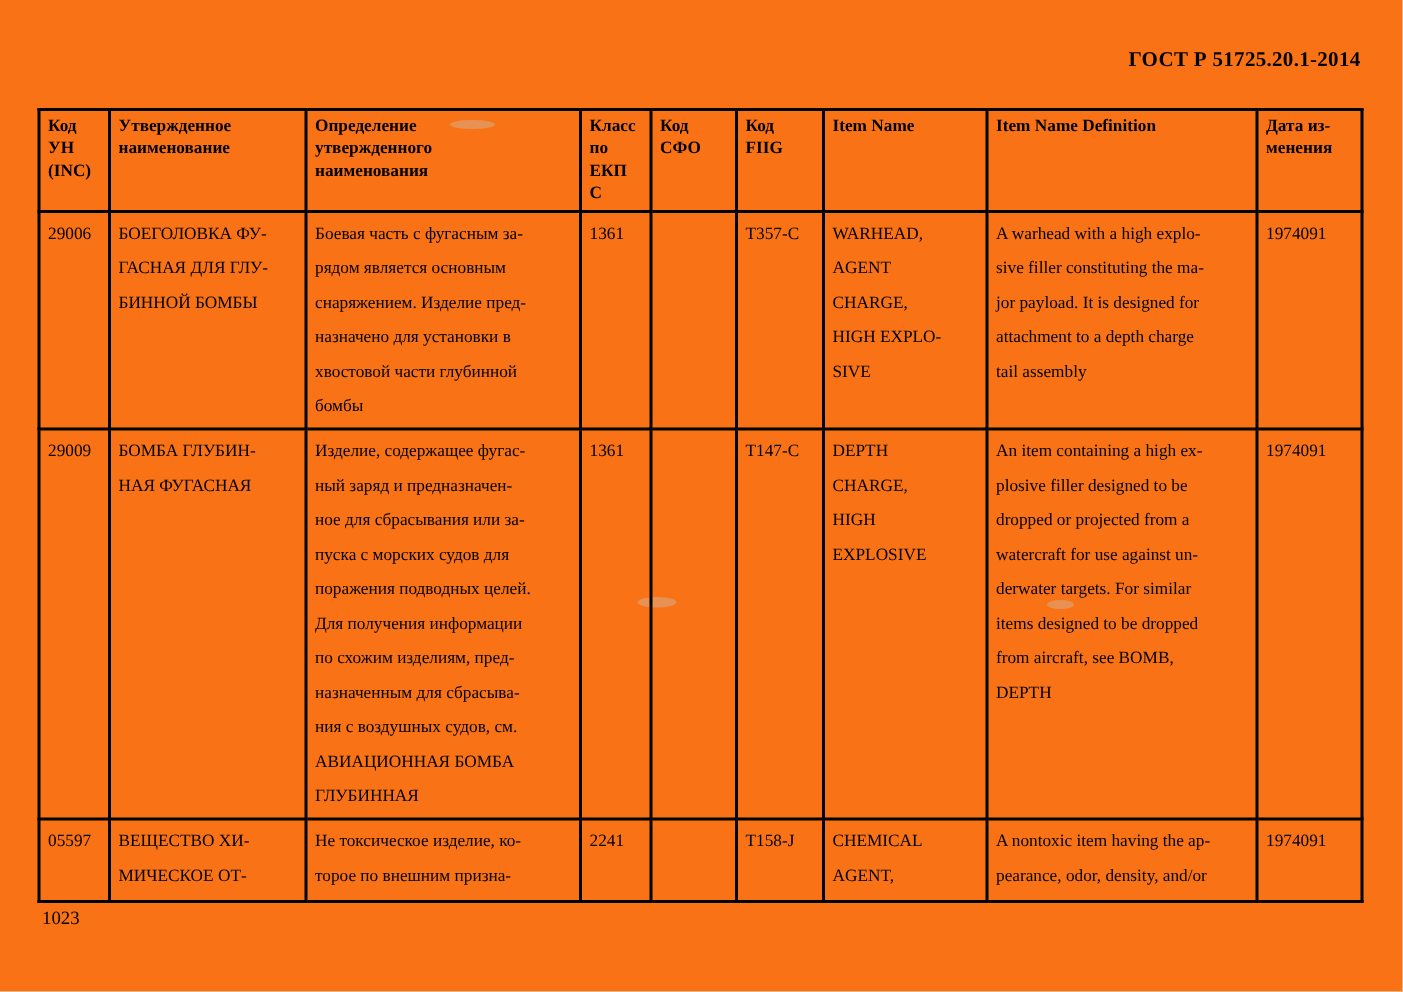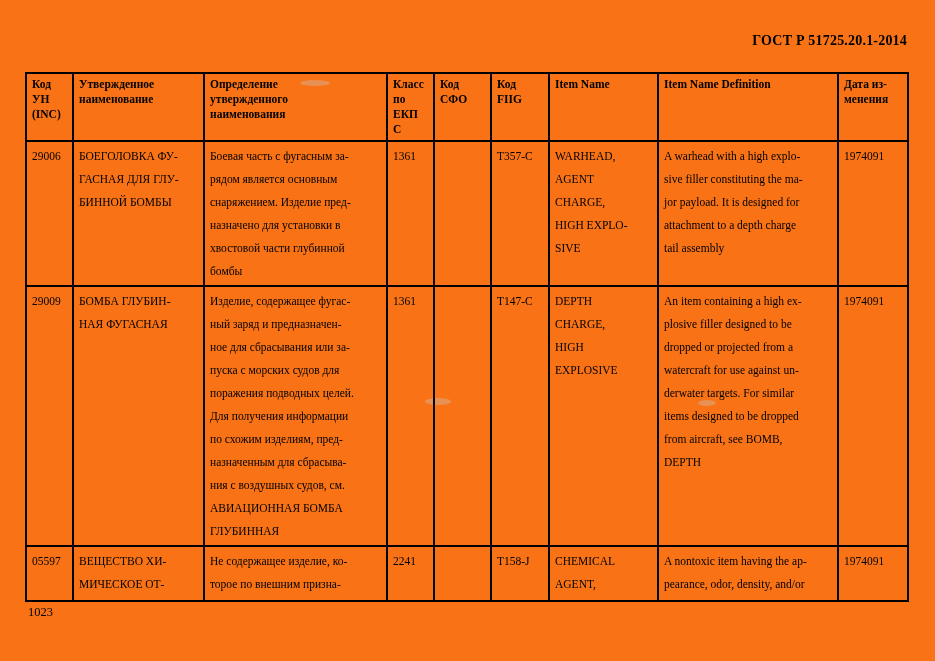--- a/index.html
+++ b/index.html
@@ -168,21 +168,21 @@
 derwater targets. For similar
 items designed to be dropped
 from aircraft, see BOMB,
 DEPTH</td>
         <td>1974091</td>
       </tr>
       <tr class="row-2">
         <td>05597</td>
         <td>ВЕЩЕСТВО ХИ-
 МИЧЕСКОЕ ОТ-</td>
-        <td>Не содержащее изделие, ко-
+        <td>Не токсическое изделие, ко-
 торое по внешним призна-</td>
         <td>2241</td>
         <td></td>
         <td>T158-J</td>
         <td>CHEMICAL
 AGENT,</td>
         <td>A nontoxic item having the ap-
 pearance, odor, density, and/or</td>
         <td>1974091</td>
       </tr>

